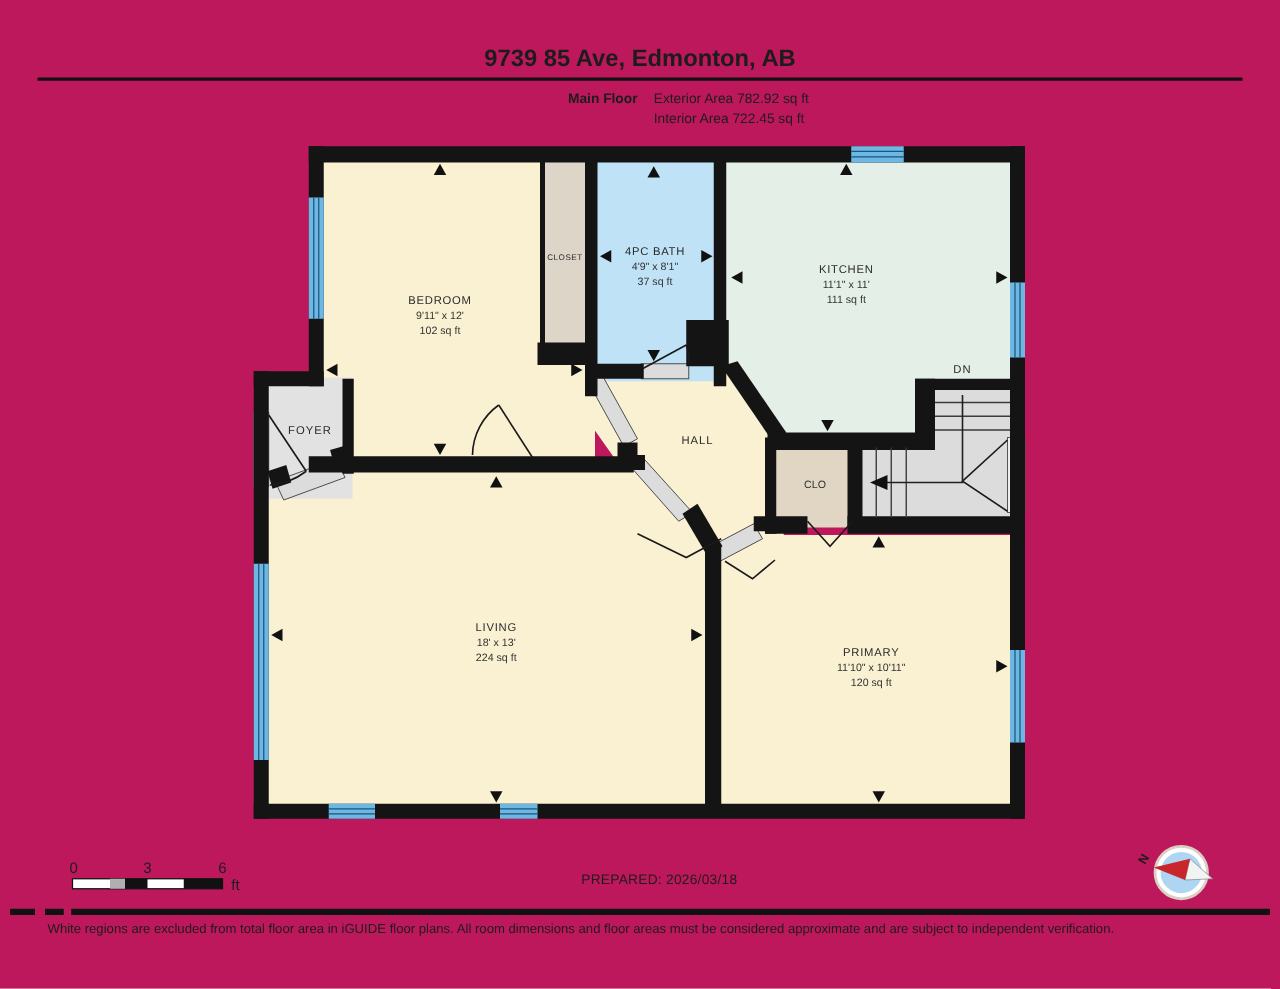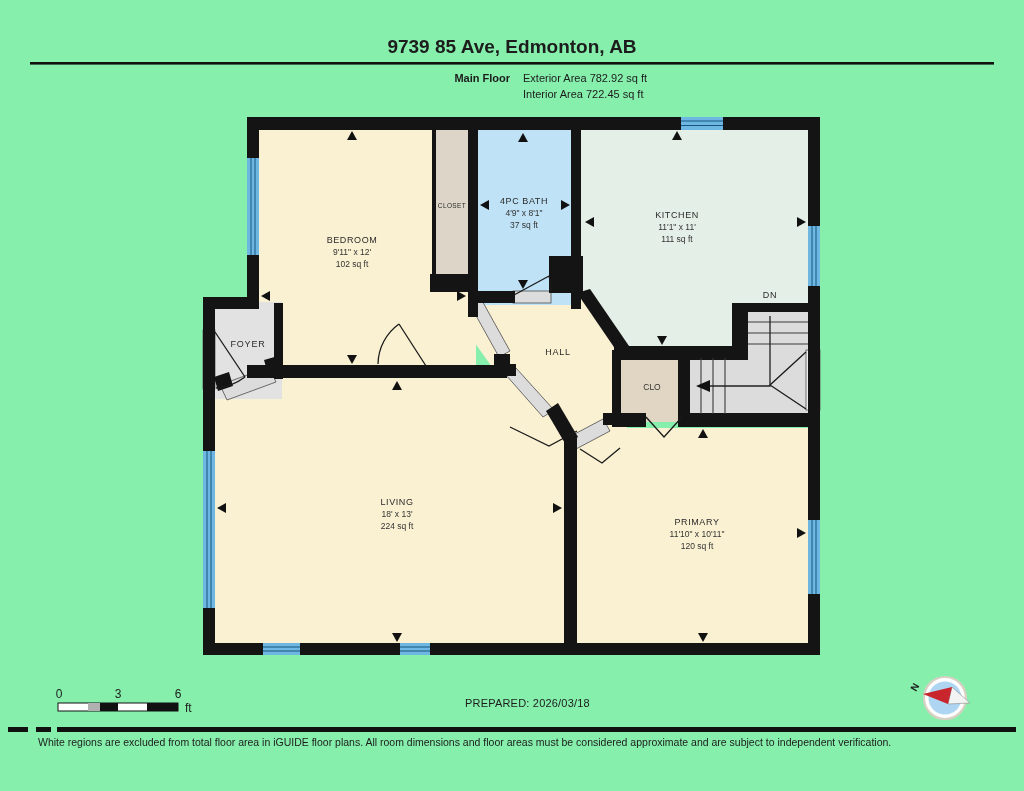--- a/index.html
+++ b/index.html
@@ -1,16 +1,16 @@
 <!DOCTYPE html>
 <html><head>
 <meta charset="utf-8">
 <style>
   html,body{margin:0;padding:0;background:#fff;}
-  .page{position:relative;width:1024px;height:791px;background:#86efac;overflow:hidden;
+  .page{position:relative;width:1024px;height:791px;background:#be185d;overflow:hidden;
         font-family:"Liberation Sans", sans-serif;}
   svg{position:absolute;left:0;top:0;}
   text{fill:#1c1c1c;}
   .title{font-size:19px;font-weight:bold;}
   .sub-bold{font-size:11px;font-weight:bold;}
   .sub{font-size:11px;}
   .room-name{font-size:9px;letter-spacing:.6px;fill:#2a2a2a;}
   .room-dim{font-size:8.5px;fill:#333;}
   .tiny{font-size:6.5px;letter-spacing:.4px;fill:#2a2a2a;}
   .small-label{font-size:9px;letter-spacing:.8px;fill:#2a2a2a;}

